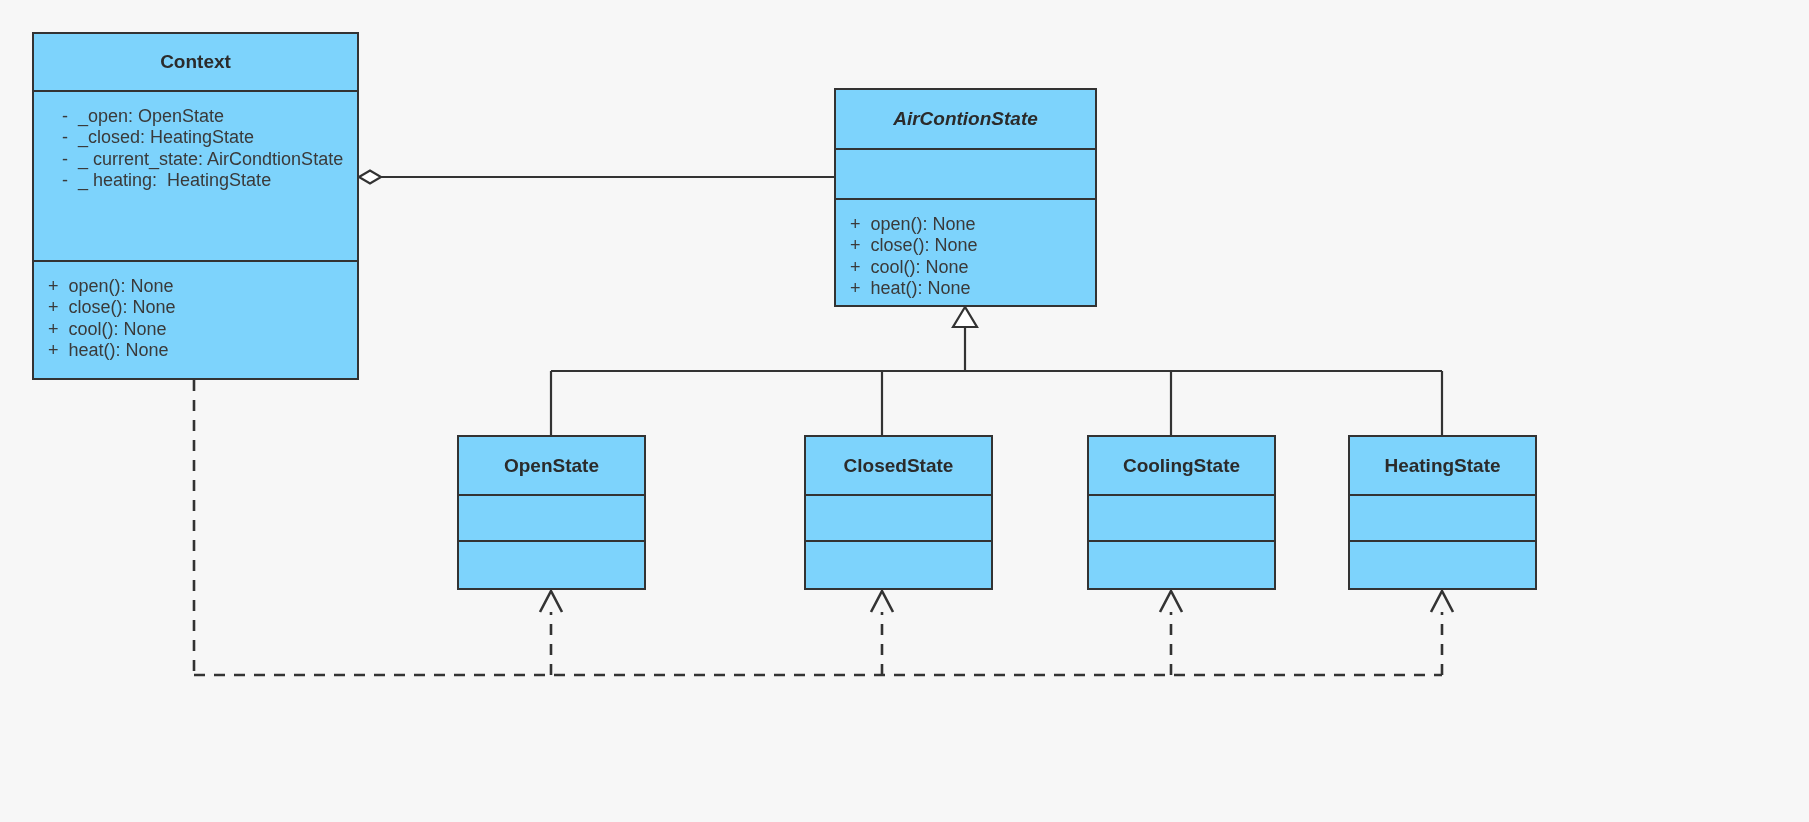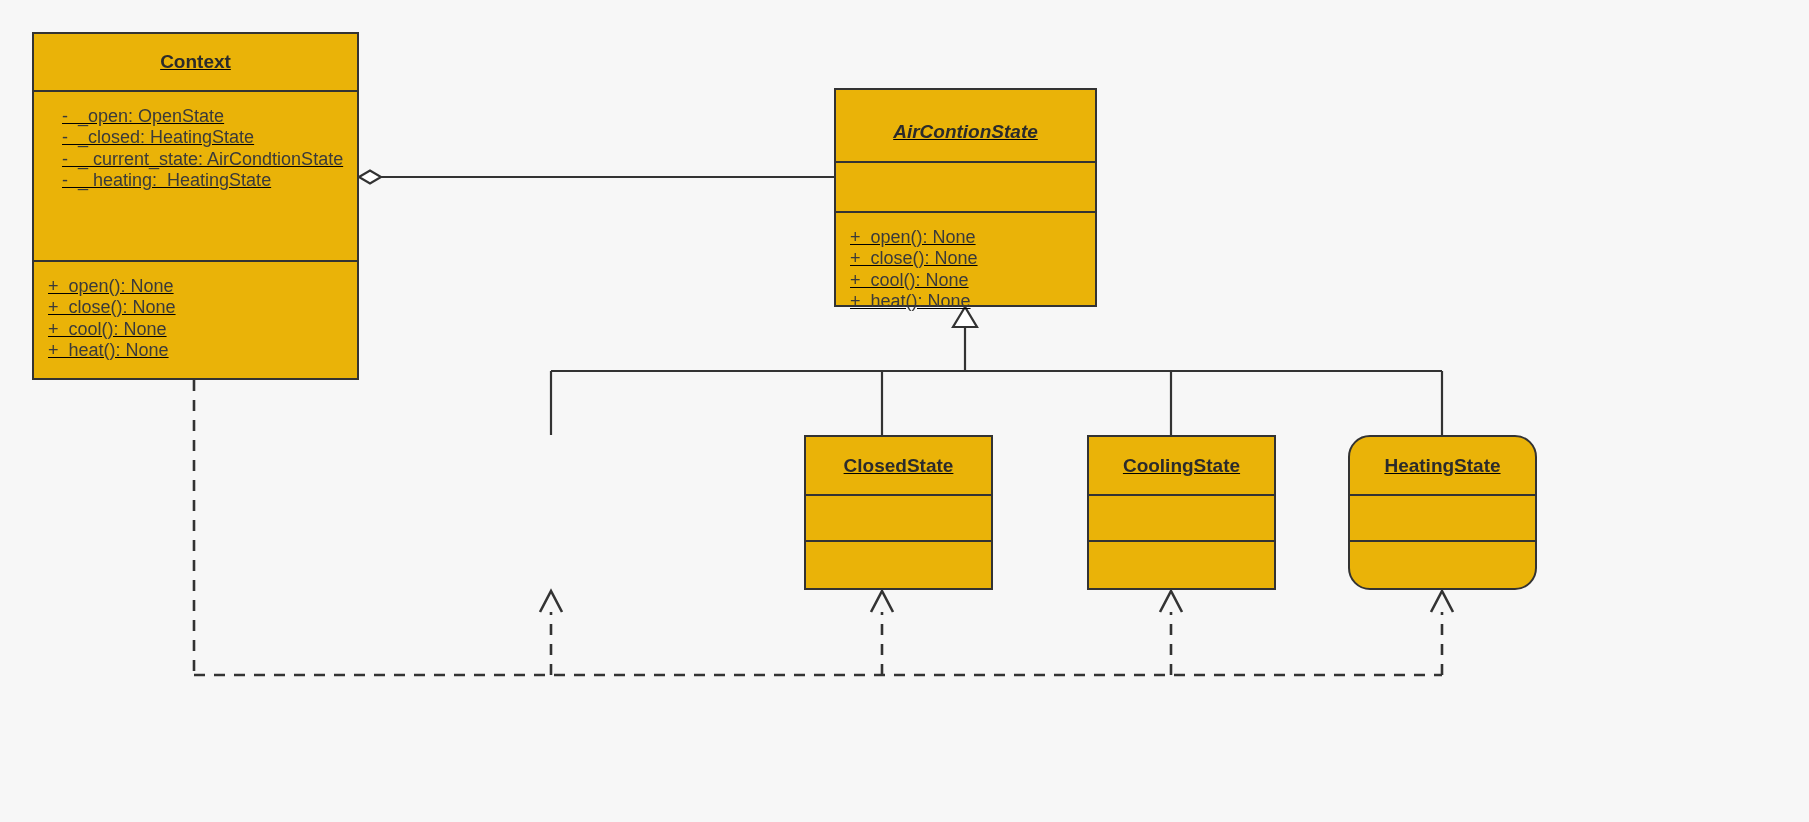--- a/index.html
+++ b/index.html
@@ -25,39 +25,37 @@
     left: 0;
     top: 0;
     width: 1809px;
     height: 822px;
     pointer-events: none;
   }
 
   
   .uml-class {
     position: absolute;
-    background: #eab308;
+    background: #7dd3fc;
     border: 2.5px solid #333333;
     box-sizing: border-box;
     z-index: 2;
-    text-decoration: underline;
   }
   .uml-title {
     display: flex;
     align-items: center;
     justify-content: center;
     font-weight: bold;
     font-size: 19px;
     color: #2b2b2b;
     box-sizing: border-box;
     width: 100%;
   }
   .uml-title.italic {
     font-style: italic;
-    margin-top: 13px;
   }
   .uml-compartment {
     border-top: 2.5px solid #333333;
     box-sizing: border-box;
     width: 100%;
     padding: 14px 14px 10px 14px;
   }
   .uml-compartment.empty {
     padding: 0;
   }
@@ -80,21 +78,21 @@
   #class-aircontionstate .c-ops { height: 108px; }
 
   .subclass { width: 189px; height: 155px; top: 435px; }
   .subclass .uml-title { height: 57px; }
   .subclass .c-mid  { height: 46px; }
   .subclass .c-low  { height: 49px; }
 
   #class-openstate    { left: 457px;  }
   #class-closedstate  { left: 804px;  }
   #class-coolingstate { left: 1077px; margin-left: 10px; }
-  #class-heatingstate { left: 1348px; border-radius: 22px; }
+  #class-heatingstate { left: 1348px; }
 </style>
 </head>
 <body>
 
 <div id="canvas">
 
   <svg id="edges" viewBox="0 0 1809 822" xmlns="http://www.w3.org/2000/svg">
 
     <g>
       <line x1="380" y1="177" x2="834" y2="177" stroke="#333333" stroke-width="2.2"></line>
@@ -155,20 +153,25 @@
     <div class="uml-title italic">AirContionState</div>
     <div class="uml-compartment c-mid empty"></div>
     <div class="uml-compartment c-ops">
       <div class="member">+  open(): None</div>
       <div class="member">+  close(): None</div>
       <div class="member">+  cool(): None</div>
       <div class="member">+  heat(): None</div>
     </div>
   </div>
 
+  <div class="uml-class subclass" id="class-openstate">
+    <div class="uml-title">OpenState</div>
+    <div class="uml-compartment c-mid empty"></div>
+    <div class="uml-compartment c-low empty"></div>
+  </div>
 
   <div class="uml-class subclass" id="class-closedstate">
     <div class="uml-title">ClosedState</div>
     <div class="uml-compartment c-mid empty"></div>
     <div class="uml-compartment c-low empty"></div>
   </div>
 
   <div class="uml-class subclass" id="class-coolingstate">
     <div class="uml-title">CoolingState</div>
     <div class="uml-compartment c-mid empty"></div>

